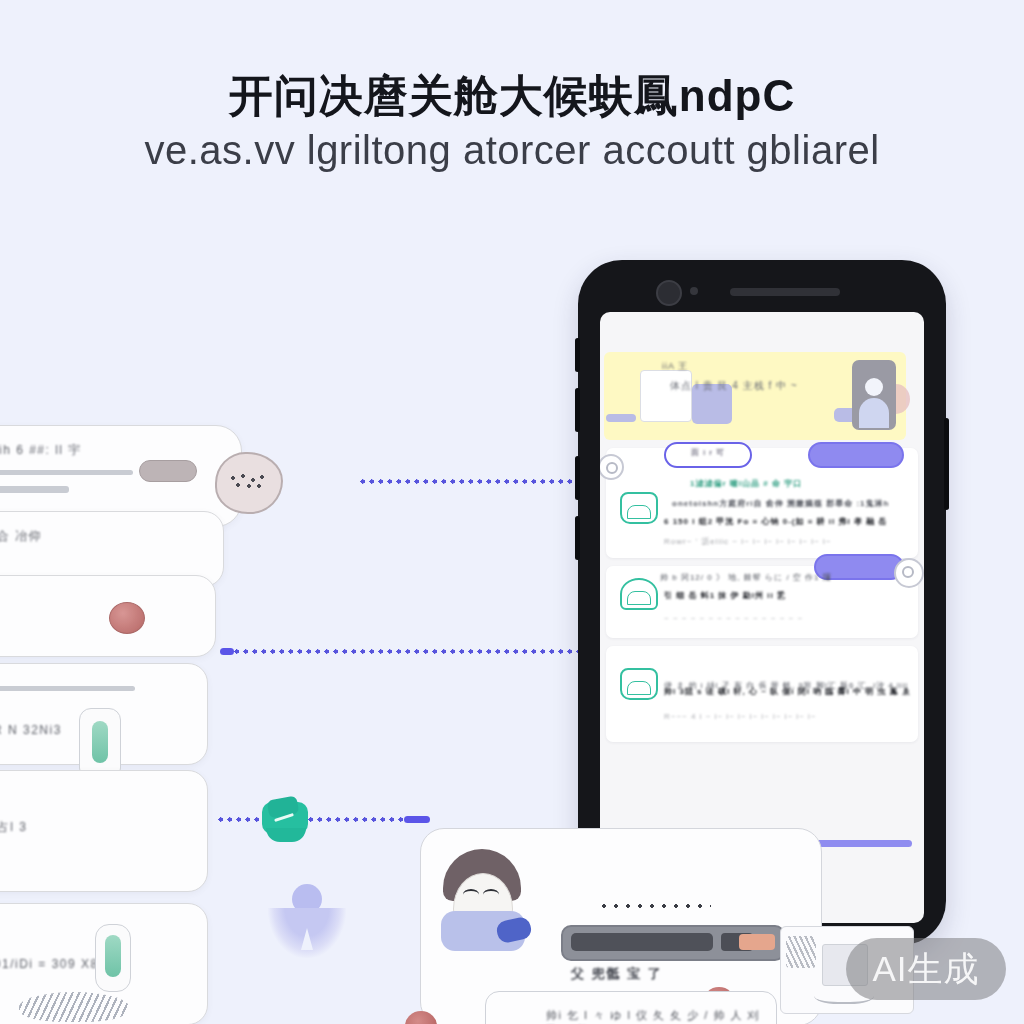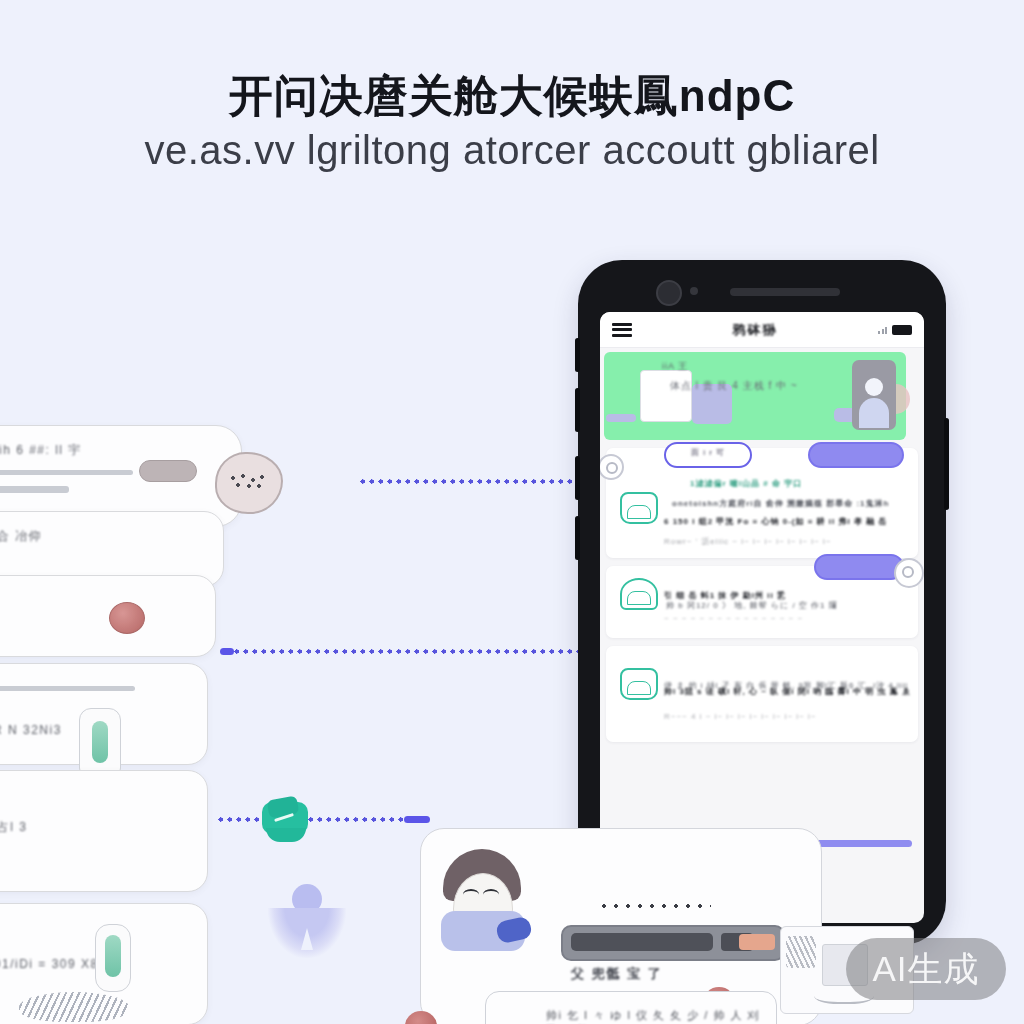--- a/index.html
+++ b/index.html
@@ -139,21 +139,21 @@
   .statusicons{display:flex;align-items:center;gap:5px;}
   .bars{display:flex;align-items:flex-end;gap:1.5px;height:9px;}
   .bars i{width:2px;background:#9ea2ab;display:block;}
   .bars i:nth-child(1){height:3px;}
   .bars i:nth-child(2){height:5px;}
   .bars i:nth-child(3){height:7px;}
   .batt{width:20px;height:10px;background:#15161a;border-radius:2px;}
 
   .hero{
     position:absolute;left:4px;right:18px;top:40px;height:88px;
-    background:#86efac;border-radius:6px;
+    background:#fef9c3;border-radius:6px;
   }
   .hero .htxt{position:absolute;left:58px;top:8px;right:78px;}
   .hero .hsmall{font-size:9px;color:#5c5f68;filter:blur(.9px);letter-spacing:1px;}
   .hero .hbig{font-size:11px;font-weight:700;color:#24262c;filter:blur(.8px);letter-spacing:1px;margin-top:8px;}
   .hero .hsub{font-size:10px;color:#6a6d76;filter:blur(.9px);letter-spacing:1px;margin-top:6px;margin-left:8px;}
   .purplebox{position:absolute;background:#b9bce6;border-radius:5px;}
   .whitebox{position:absolute;background:#fff;border:1px solid #dcdee4;border-radius:4px;}
   .avatarcard{
     position:absolute;right:10px;top:8px;width:44px;height:70px;
     background:#9a9aa4;border-radius:7px;overflow:hidden;
@@ -361,36 +361,20 @@
     <div class="speaker"></div>
 
     <div class="sidebtn vol1"></div>
     <div class="sidebtn vol2"></div>
     <div class="sidebtn vol3"></div>
     <div class="sidebtn vol4"></div>
     <div class="sidebtn pwr"></div>
 
     <div class="screen">
 
-      <div class="appbar">
-        <div class="burger">
-          <i></i>
-            <i></i>
-            <i></i>
-        </div>
-        <div class="apptitle">鸦砵狲</div>
-        <div class="statusicons">
-          <div class="bars">
-              <i></i>
-              <i></i>
-              <i></i>
-            </div>
-          <div class="batt"></div>
-        </div>
-      </div>
 
       <div class="hero">
         <div class="whitebox" style="left:36px;top:18px;width:50px;height:50px;"></div>
         <div class="purplebox" style="left:2px;top:62px;width:30px;height:8px;"></div>
         <div class="purplebox" style="left:88px;top:32px;width:40px;height:40px;"></div>
         <div class="purplebox" style="left:230px;top:56px;width:40px;height:14px;"></div>
         <div class="htxt">
           <div class="hsmall">iiA 王</div>
           <div class="hsub">体点 l 贵 艮 4 主栈 f 中 ~</div>
         </div>
@@ -411,21 +395,21 @@
         <div class="rowtxt g" style="position:absolute;left:84px;top:30px;width:180px;">1滤滤偏r 噛l山品 # 命 宇口</div>
         <div class="rowtxt" style="position:absolute;left:66px;top:50px;width:240px;font-weight:bold;">onetoishn方庭府ri自 俞伸 溯嫩嫡殇 郡畢命   :1鬼淋h</div>
         <div class="rowtxt b" style="position:absolute;left:58px;top:68px;width:240px;">6 150 l 组2 甲洸 Fo = 心钠 0-(如 = 耕 il 弗l 孝 融 岳</div>
         <div class="rowtxt" style="position:absolute;left:58px;top:88px;width:240px;opacity:.55;">Rowr~ ' 沥eliic ~ i~ i~ i~ i~ i~ i~ i~ i~</div>
       </div>
 
       <div class="listcard lc2">
         <div class="chip filled" style="left:208px;top:-12px;width:86px;"></div>
         <div class="ring" style="right:-6px;top:-8px;width:26px;height:26px;"></div>
         <div class="gicon tri" style="left:14px;top:12px;"></div>
-        <div class="rowtxt" style="position:absolute;left:60px;top:6px;width:220px;margin-top:28px;">帅 b 冈12/ 0 》 地, 棘帮 らに / 空 作1 隬</div>
+        <div class="rowtxt" style="position:absolute;left:54px;top:6px;width:220px;">帅 b 冈12/ 0 》 地, 棘帮 らに / 空 作1 隬</div>
         <div class="rowtxt b" style="position:absolute;left:58px;top:24px;width:220px;">引 细 岳 蚪1 抹 伊 勐l州 ii 乯</div>
         <div class="rowtxt" style="position:absolute;left:58px;top:48px;width:240px;opacity:.5;">~ ~ ~ ~ ~ ~ ~ ~ ~ ~ ~ ~ ~ ~ ~ ~</div>
       </div>
 
       <div class="listcard lc3">
         <div class="gicon" style="left:14px;top:22px;"></div>
         <div class="rowtxt" style="position:absolute;left:58px;top:34px;width:250px;">伊 ま 的 i 姉l 孑 有 白 倀 带 帆,  9班 脚l汇 脹6 汇,  i汐 4 liii</div>
         <div class="rowtxt b" style="position:absolute;left:58px;top:40px;width:252px;">帅l 3阻 s 诖 硪l 轩,  心 ~ 臥 偂i  閉l 吶  臨 霽l 中 明 虫 鳯 ゑ</div>
         <div class="rowtxt" style="position:absolute;left:58px;top:66px;width:250px;opacity:.5;">R~~~      4 i ~ i~ i~ i~ i~ i~ i~ i~ i~ i~</div>
       </div>

